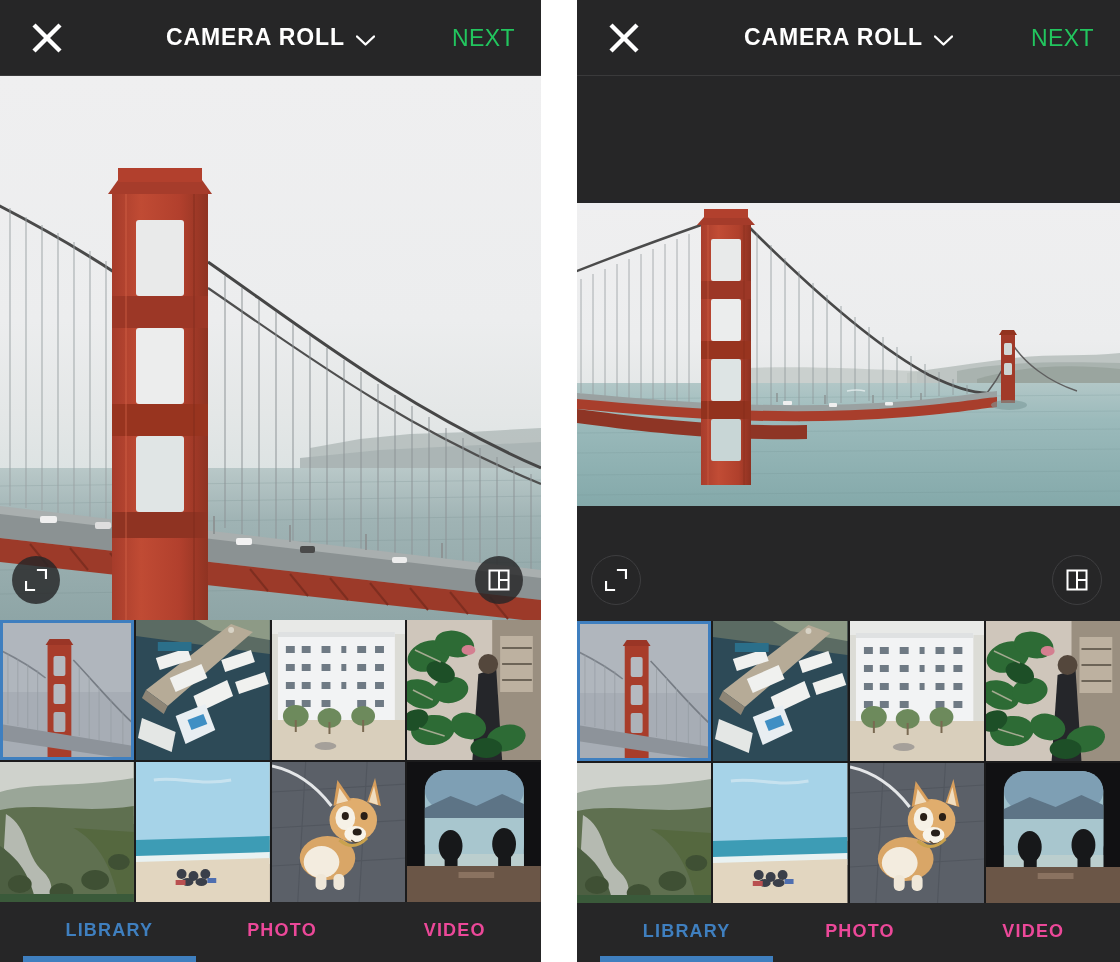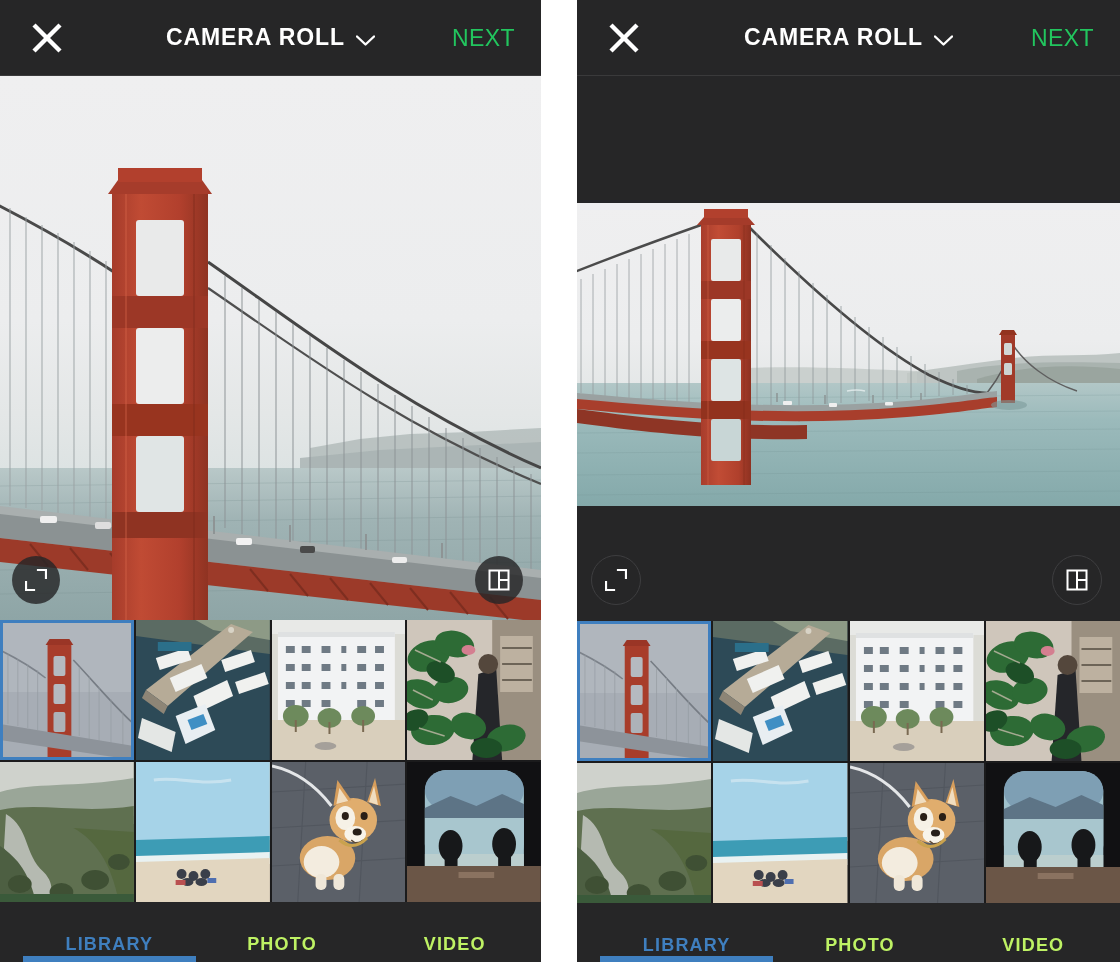--- a/index.html
+++ b/index.html
@@ -153,30 +153,30 @@
   }
   .thumb .art { position: absolute; inset: 0; }
 
   
   .tabbar {
     position: relative;
     flex: 1 1 auto;
     background: #262627;
     display: flex;
     align-items: flex-start;
-    padding-top: 32px;
+    padding-top: 18px;
     margin-left: 23px;
   }
   .tab {
     flex: 1 1 0;
     text-align: center;
     font-size: 18px;
     font-weight: bold;
     letter-spacing: 1.2px;
-    color: #bef264;
+    color: #ec4899;
     cursor: pointer;
   }
   .tab.active { color: #3f7fbf; }
   .tab-indicator {
     position: absolute;
     left: 0;
     bottom: 0;
     width: 33.33%;
     height: 6px;
     background: #3f7fbf;

